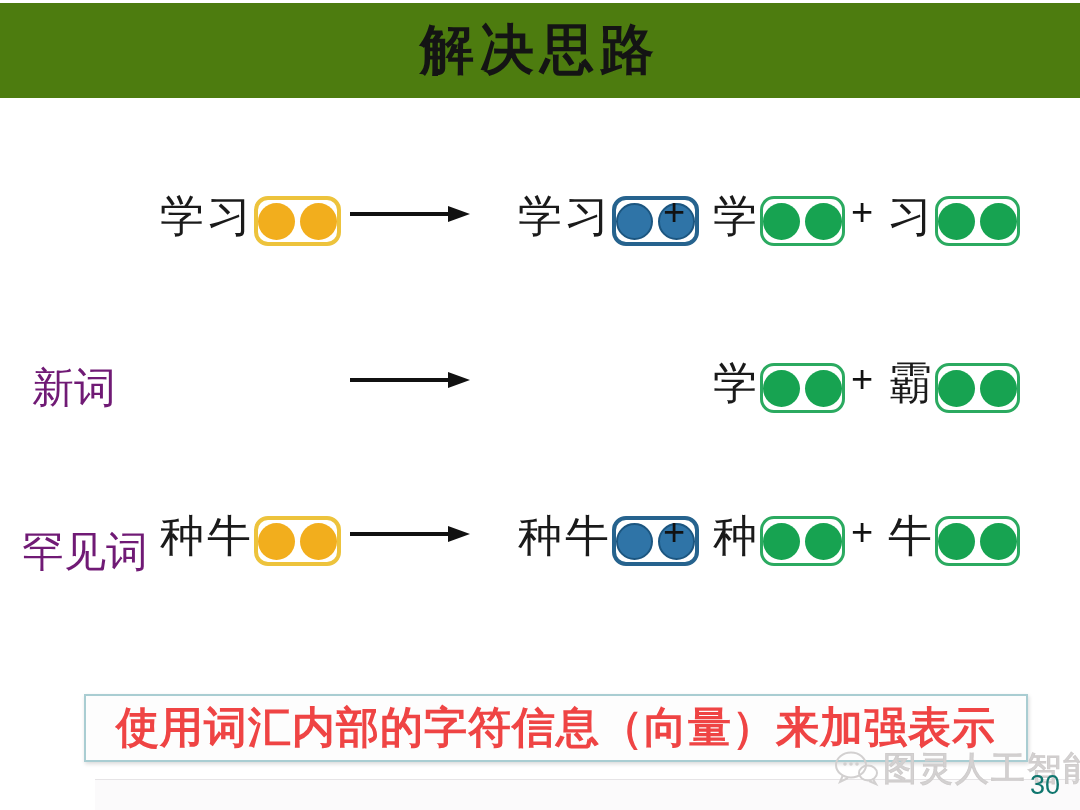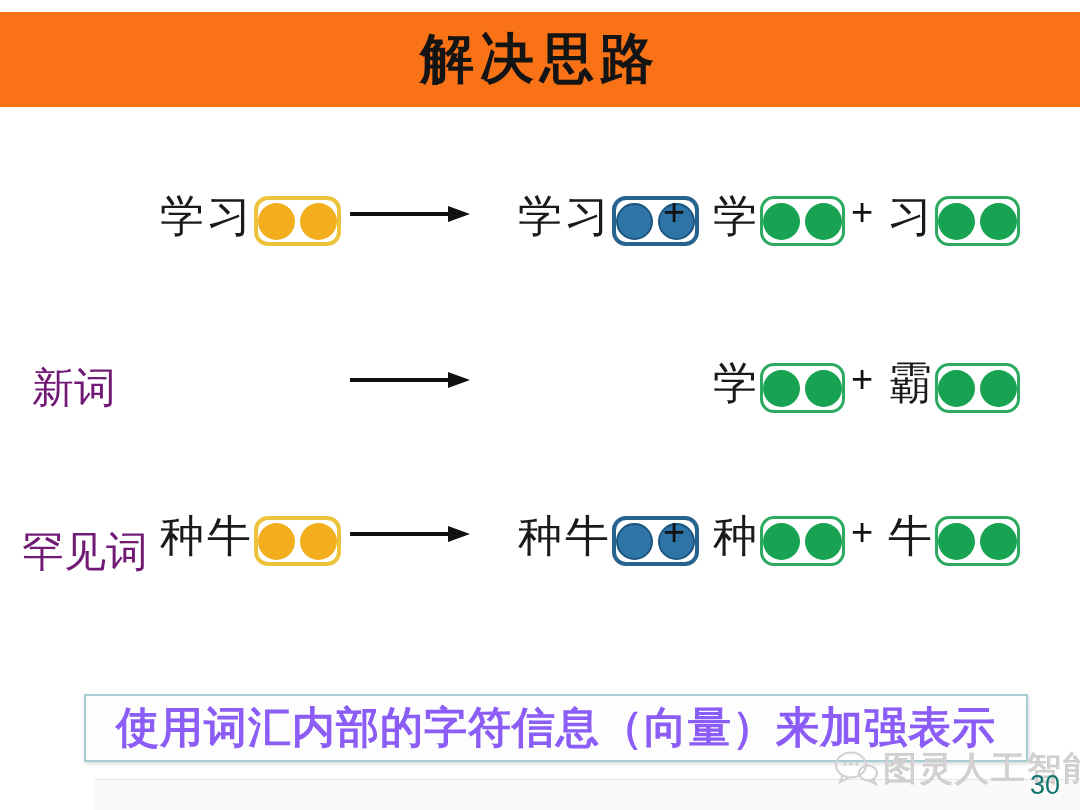--- a/index.html
+++ b/index.html
@@ -1,20 +1,20 @@
 <!DOCTYPE html>
 <html><head>
 <meta charset="utf-8">
 <style>
   html,body{margin:0;padding:0;background:#ffffff;}
   .slide{position:relative;width:1080px;height:810px;background:#ffffff;overflow:hidden;
          font-family:"Liberation Sans","DejaVu Sans",sans-serif;}
 
   
-  .header{position:absolute;left:0;top:12px;width:1080px;height:95px;background:#f97316;
+  .header{position:absolute;left:0;top:3px;width:1080px;height:95px;background:#4d7c0f;
           display:flex;align-items:center;justify-content:center;}
   .title{font-size:54px;font-weight:bold;color:#141414;letter-spacing:6px;}
 
   
   .token{position:absolute;width:110px;display:flex;flex-direction:row;align-items:center;}
   .word{font-size:44px;color:#1a1a1a;height:52px;line-height:52px;white-space:nowrap;letter-spacing:3px;}
   .vbox{margin-top:10px;width:110px;height:50px;border-radius:14px;box-sizing:border-box;
         display:flex;align-items:center;justify-content:center;gap:5px;background:#fff;}
   .dot{width:37px;height:37px;border-radius:50%;box-sizing:border-box;}
   .vbox.yellow{border:4px solid #edc33c;}
@@ -26,21 +26,21 @@
 
   .category{position:absolute;font-size:42px;color:#701a75;white-space:nowrap;height:52px;line-height:52px;}
   .plus{position:absolute;width:44px;height:52px;font-size:38px;color:#111;
         display:flex;align-items:center;justify-content:center;}
   .arrow{position:absolute;width:124px;height:20px;}
 
   
   .banner{position:absolute;left:84px;top:694px;width:944px;height:68px;box-sizing:border-box;
           border:2px solid #a9cdd2;background:#fdfdfd;box-shadow:1px 2px 4px rgba(0,0,0,0.15);
           display:flex;align-items:center;justify-content:center;}
-  .banner-text{font-size:43px;font-weight:bold;color:#8b5cf6;white-space:nowrap;letter-spacing:1px;}
+  .banner-text{font-size:43px;font-weight:bold;color:#ef4444;white-space:nowrap;letter-spacing:1px;}
 
   
   .footer-strip{position:absolute;left:95px;top:779px;width:985px;height:31px;
                 background:#fbfafb;border-top:1px solid #e6e4e6;}
   .watermark{position:absolute;left:833px;top:746px;display:flex;align-items:center;gap:4px;z-index:5;}
   .watermark-text{font-size:34px;letter-spacing:2px;color:#d4d2d2;white-space:nowrap;
                   -webkit-text-stroke:1px #cfcccc;}
   .pagenum{position:absolute;left:1030px;top:770px;font-size:27px;color:#0f766e;z-index:6;}
 </style>
 </head>

